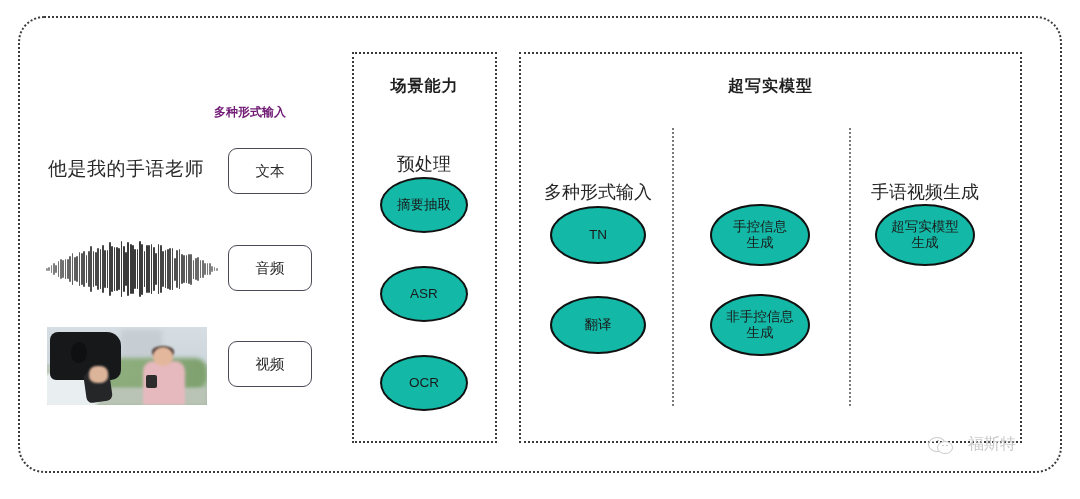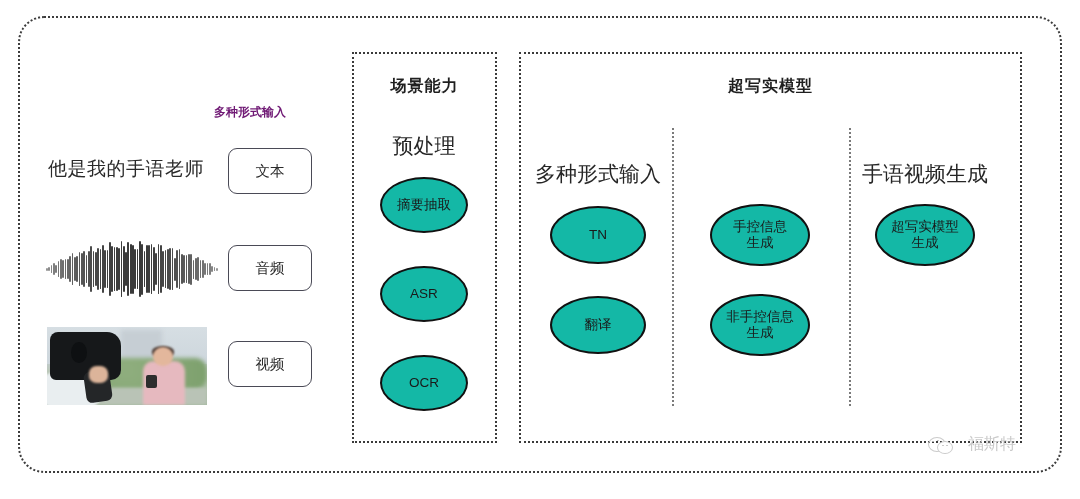--- a/index.html
+++ b/index.html
@@ -61,25 +61,26 @@
     border-left: 2px dotted #7a7a7a;
     top: 128px;
     height: 278px;
   }
   .div-1 { left: 672px; }
   .div-2 { left: 849px; }
 
   
   .col-heading {
     position: absolute;
-    font-size: 21px;
+    font-size: 18px;
     color: #262626;
     text-align: left;
     white-space: nowrap;
     transform: translateX(-50%);
+    margin-top: 20px;
   }
 
   
   .ellipse {
     position: absolute;
     border: 2.5px solid #111111;
     border-radius: 50%;
     background: #14b8a6;
     box-sizing: border-box;
     display: flex;

